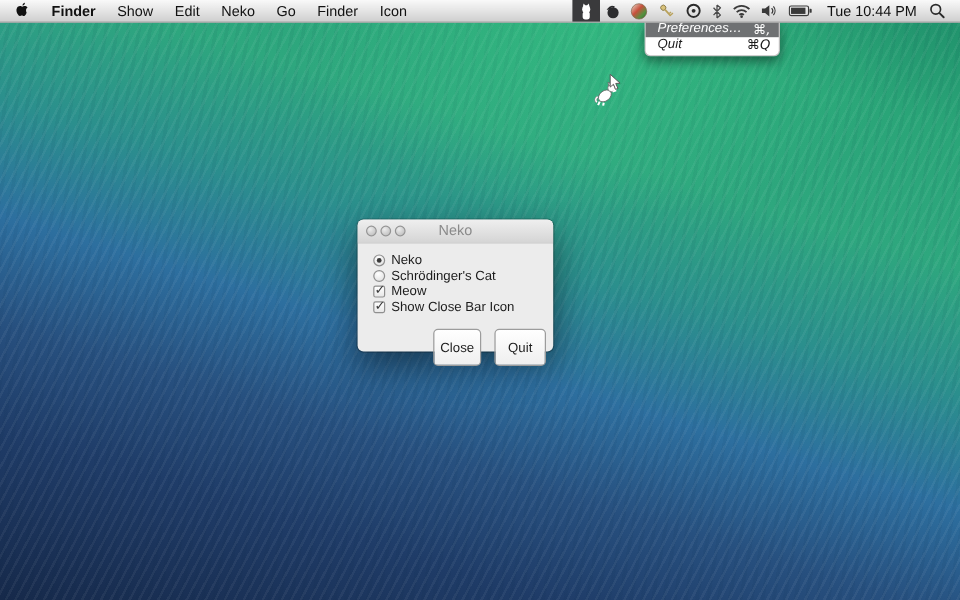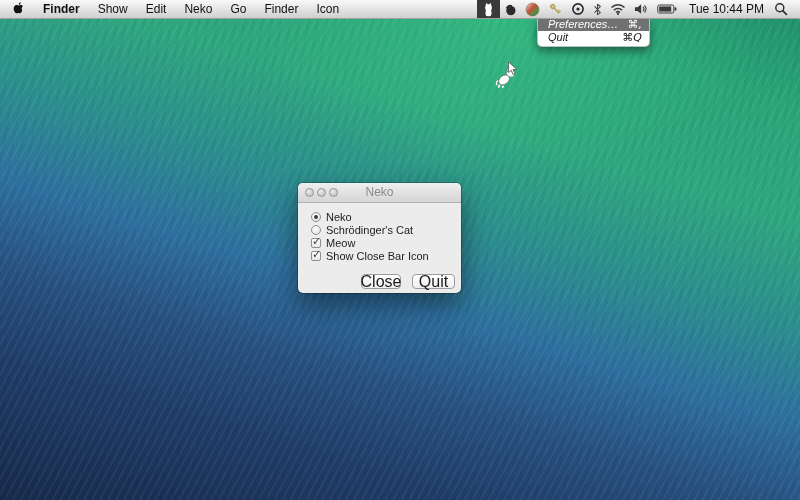--- a/index.html
+++ b/index.html
@@ -41,22 +41,22 @@
   .tl{position:absolute;top:5px;width:9px;height:9px;border-radius:50%;
     background:radial-gradient(circle at 35% 30%,#ececec,#b8b8b8);border:1px solid #949494;box-sizing:border-box;}
   .tl.c{left:7px}.tl.m{left:19px}.tl.z{left:31px}
   .opt-row{position:absolute;left:13px;display:flex;align-items:center;height:13px;font-size:11px;color:#1c1c1c;}
   .radio{width:10px;height:10px;border-radius:50%;background:radial-gradient(circle at 40% 30%,#fff,#dcdcdc);
     border:1px solid #8f8f8f;box-sizing:border-box;margin-right:5px;position:relative;flex:none;}
   .radio.sel::after{content:"";position:absolute;left:2px;top:2px;width:4px;height:4px;border-radius:50%;background:#3a3a3a;}
   .check{width:10px;height:10px;border-radius:2px;background:linear-gradient(#fff,#e8e8e8);
     border:1px solid #8f8f8f;box-sizing:border-box;margin-right:5px;flex:none;position:relative;}
   .check.on::after{content:"\2713";position:absolute;left:0;top:-4px;font-size:11px;font-weight:bold;color:#3a3a3a;}
-  .btn{position:absolute;top:91px;height:15px;border:1px solid #9c9c9c;border-radius:4px;
-    background:linear-gradient(#ffffff,#efefef);font-size:16px;color:#1c1c1c;
+  .btn{position:absolute;top:91px;height:31px;border:1px solid #9c9c9c;border-radius:4px;
+    background:linear-gradient(#ffffff,#efefef);font-size:11px;color:#1c1c1c;
     display:flex;align-items:center;justify-content:center;box-sizing:border-box;}
   .btn-close{left:63px;width:40px;}
   .btn-quit{left:114px;width:43px;}
   
   .cat{position:absolute;left:494px;top:66px;z-index:10;}
   .cursor{position:absolute;left:507px;top:61px;z-index:11;}
 </style>
 </head>
 <body>
 

